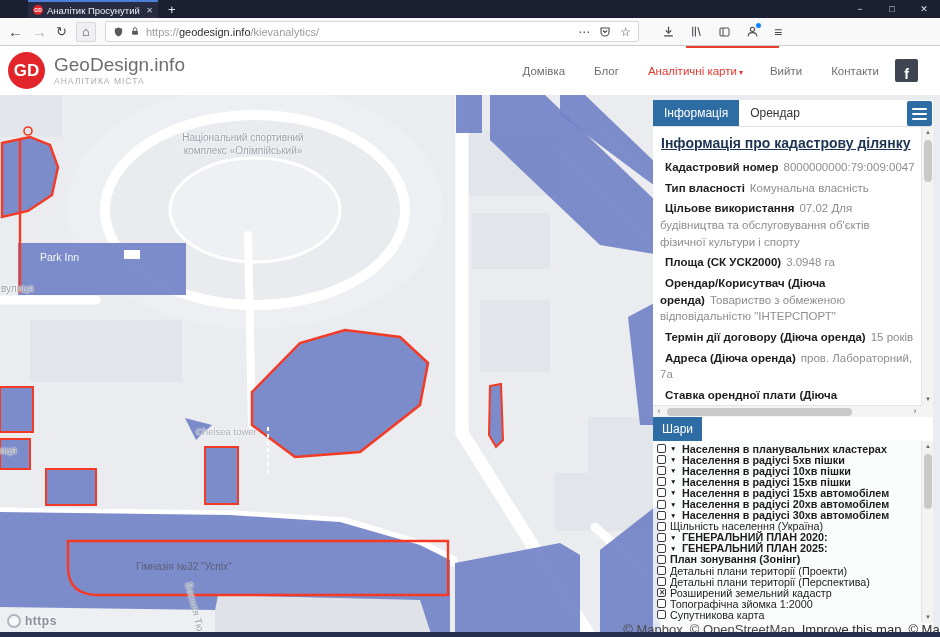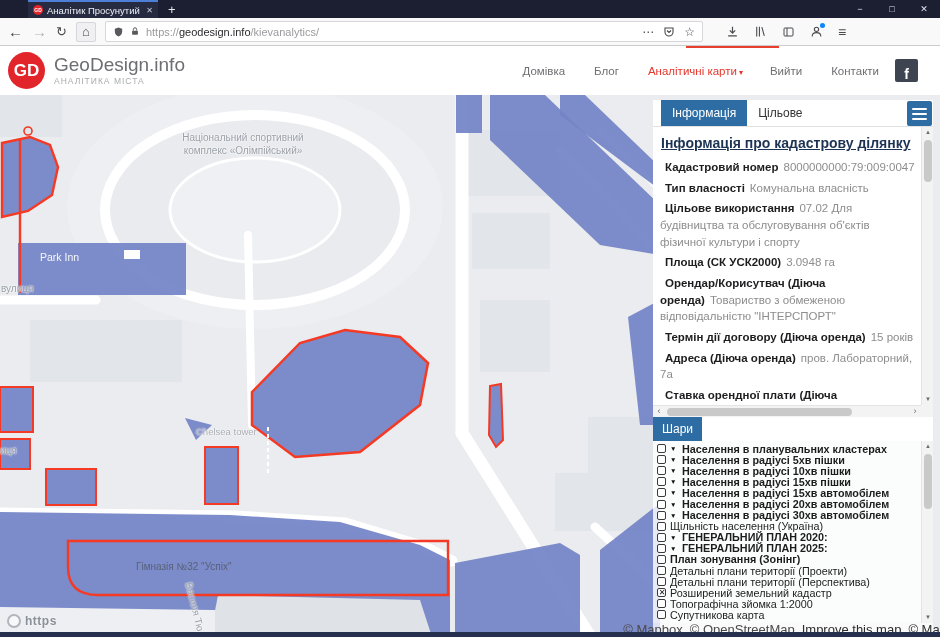--- a/index.html
+++ b/index.html
@@ -13,21 +13,21 @@
   .fftab-title { color:#eef0f5; font-size:9.5px; white-space:nowrap; overflow:hidden; flex:1; }
   .fftab-close { color:#c9cdd9; font-size:8px; }
   .newtab { color:#e6e8ee; font-size:13px; display:flex; align-items:center; padding:0 10px; }
   .win-controls { margin-left:auto; display:flex; }
   .win-btn { width:32px; color:#dfe2ea; font-size:9px; display:flex; align-items:center; justify-content:center; }
 
   .toolbar { position:absolute; left:0; top:18px; width:940px; height:28px; background:#f9f9fa; border-bottom:1px solid #cccccd; display:flex; align-items:center; padding:0 8px; gap:9px; z-index:10; }
   .tb-icon { color:#4a4a4f; font-size:13px; line-height:1; text-align:center; }
   .tb-icon.disabled { color:#b1b1b3; }
   .home-box { border:1px solid #d7d7db; border-radius:2px; background:#f0f0f2; width:20px; height:20px; display:flex; align-items:center; justify-content:center; }
-  .url-bar { width:598px; height:21px; background:#fff; border:1px solid #d7d7db; border-radius:2px; display:flex; align-items:center; padding:0 7px; gap:6px; }
+  .url-bar { width:534px; height:21px; background:#fff; border:1px solid #d7d7db; border-radius:2px; display:flex; align-items:center; padding:0 7px; gap:6px; }
   .url-text { font-size:11px; color:#9b9b9f; white-space:nowrap; overflow:hidden; flex:1; }
   .url-domain { color:#2a2a2e; }
   .url-actions { display:flex; align-items:center; gap:9px; margin-left:auto; color:#4a4a4f; }
   .tb-right { display:flex; align-items:center; gap:15px; margin-left:14px; }
   .acct { position:relative; display:flex; }
   .acct-dot { position:absolute; right:-2px; top:-2px; width:5px; height:5px; border-radius:50%; background:#0a84ff; }
 
   .nav-indicator { position:absolute; left:686px; top:46px; width:93px; height:2px; background:#e8402f; z-index:12; }
 
   
@@ -53,21 +53,21 @@
   .map-label.street-vert { transform:rotate(76deg); transform-origin:left top; }
   .watermark { position:absolute; left:7px; bottom:9px; display:flex; align-items:center; gap:4px; z-index:3; cursor:pointer; }
   .wm-circle { width:14px; height:14px; border-radius:50%; background:rgba(255,255,255,.55); border:2px solid rgba(120,126,138,.55); }
   .wm-text { font-size:12px; font-weight:bold; letter-spacing:.5px; color:rgba(110,116,128,.8); text-shadow:0 0 2px rgba(255,255,255,.9); }
   .footer-strip { position:absolute; left:0; bottom:0; width:940px; height:5px; background:#26304e; z-index:7; }
 
   
   .panel { position:absolute; left:653px; top:100px; width:280px; z-index:6; }
   .panel-tabs { height:27px; background:#fff; display:flex; align-items:stretch; border-bottom:1px solid #e2e2e2; position:relative; }
   .ptab { padding:0 11px; display:flex; align-items:center; font-size:12px; color:#333; cursor:pointer; }
-  .ptab.active { background:#2e6da4; color:#fff;margin-left:8px; }
+  .ptab.active { background:#2e6da4; color:#fff; }
   .panel-menu-btn { position:absolute; right:1px; top:1px; width:25px; height:25px; background:#2e6da4; border-radius:2px; display:flex; flex-direction:column; justify-content:center; gap:3px; padding:0 5px; cursor:pointer; }
   .panel-menu-btn .bar { height:2px; background:#fff; border-radius:1px; }
 
   .info-box { position:relative; height:290px; background:#fff; overflow:hidden; }
   .info-content { position:absolute; left:0; top:0; right:12px; bottom:12px; padding:6px 6px 0 7px; overflow:hidden; }
   .info-title { font-size:14px; font-weight:bold; text-decoration:underline; color:#1d3353; margin:2px 0 8px 1px; }
   .info-row { font-size:11.5px; line-height:1.45; margin-bottom:4px; color:#8d8d8d; text-indent:5px; }
   .info-label { font-weight:bold; color:#1d1d1f; margin-right:5px; text-indent:0; }
 
   .vscroll { position:absolute; right:0; top:0; width:12px; background:#f3f3f4; border-left:1px solid #e4e4e4; }
@@ -281,21 +281,21 @@
 
 <div class="panel">
   <div class="panel-tabs">
     <div style="display:flex;align-items:stretch;">
 
         <div class="ptab active">
           <span>Інформація</span>
         </div>
 
         <div class="ptab">
-          <span>Цільове</span>
+          <span>Орендар</span>
         </div>
       </div>
     <div class="panel-menu-btn">
       <div class="bar"></div>
       <div class="bar"></div>
       <div class="bar"></div>
     </div>
   </div>
 
   <div class="info-box">

